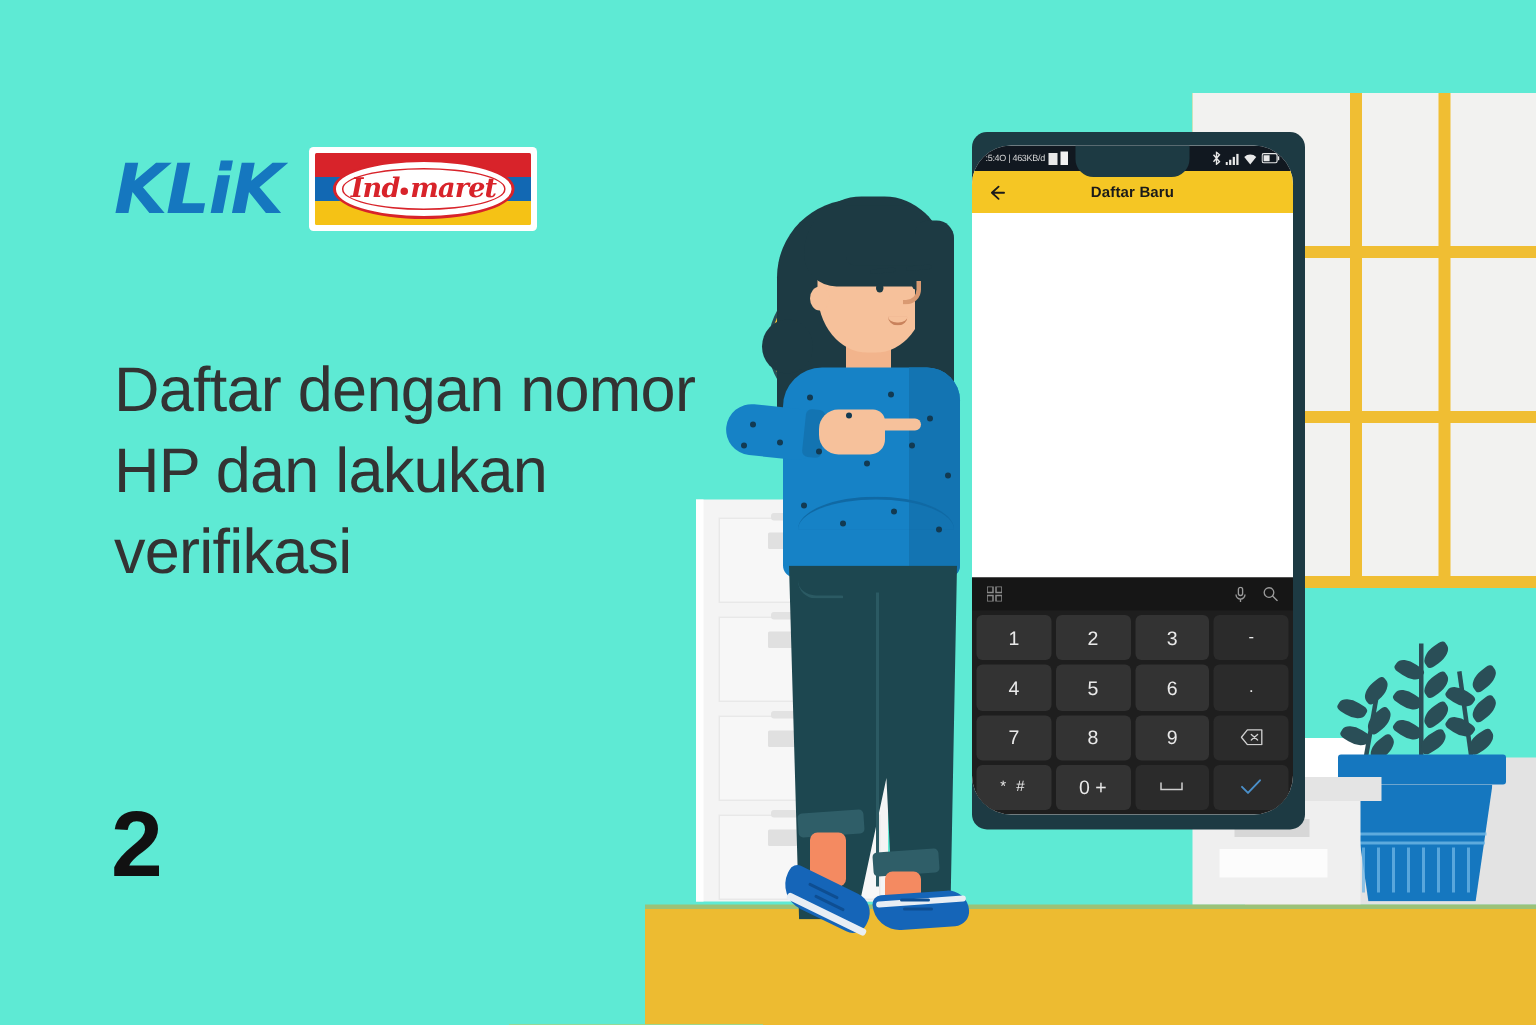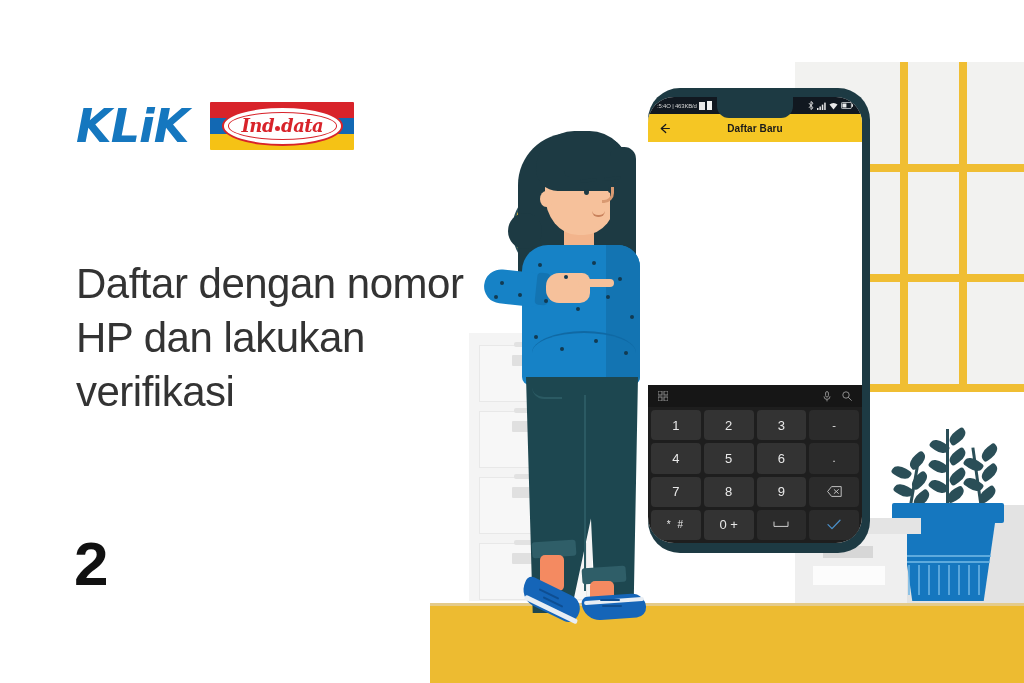--- a/index.html
+++ b/index.html
@@ -2,21 +2,21 @@
 <html><head>
 <meta charset="utf-8">
 <style>
   * { margin:0; padding:0; box-sizing:border-box; }
   html, body { width:1024px; height:683px; overflow:hidden; }
   body {
     font-family: "Liberation Sans", sans-serif;
     background: #F0BE33;
     position: relative;
   }
-  .stage { position:absolute; inset:0; background:#ffffff; overflow:hidden; }
+  .stage { position:absolute; inset:0; background:#5eead4; overflow:hidden; }
 
   
   .brand-row {
     position:absolute; left:76px; top:98px;
     display:flex; align-items:center; gap:18px;
   }
   .klik-word {
     font-family:"DejaVu Sans", sans-serif;
     font-size:46px; font-weight:700; font-style:italic;
     color:#1577BF; letter-spacing:-1px; line-height:1;
@@ -48,21 +48,21 @@
   }
   .indo-dot {
     display:inline-block; width:9px; height:9px; border-radius:50%;
     background:#D8232A; border:2px solid #fff;
     vertical-align:-1px; margin:0 -1px;
   }
 
   .headline {
     position:absolute; left:76px; top:233px; width:420px;
     font-size:42px; line-height:1.28; font-weight:400;
-    color:#333333; letter-spacing:-0.5px;margin-top:24px;
+    color:#333333; letter-spacing:-0.5px;
   }
   .step-number {
     position:absolute; left:74px; top:533px;
     font-size:62px; font-weight:700; color:#111111; line-height:1;
   }
 
   
   .scene { position:absolute; left:430px; top:0; width:594px; height:683px; }
 
   
@@ -271,21 +271,21 @@
     position:absolute; left:88px; top:112px; width:44px; height:44px;
     border:2px solid #2A4E57;
   }
   .check-mark {
     position:absolute; left:92px; top:106px; width:52px; height:46px;
   }
 
   
   .phone {
     position:absolute; left:218px; top:88px; width:222px; height:465px;
-    background:#1D3A43; border-radius:32px;
+    background:#1D3A43; border-radius:10px;
     padding:9px 8px 10px 0;
   }
   .phone-screen {
     position:relative; width:100%; height:100%;
     background:#FFFFFF; border-radius:26px; overflow:hidden;
   }
   .status-bar {
     position:absolute; left:0; top:0; width:100%; height:17px;
     background:#111820; display:flex; align-items:center;
     justify-content:space-between; padding:0 9px; z-index:5;
@@ -356,21 +356,21 @@
 <div class="stage">
 
   <div class="brand-row">
     <div class="klik-word">KLiK</div>
     <div class="indomaret-logo">
       <div class="indo-inner">
         <div class="indo-band indo-red"></div>
         <div class="indo-band indo-blue"></div>
         <div class="indo-band indo-yellow"></div>
         <div class="indo-oval">
-          <span class="indo-text"><span>Ind</span><span class="indo-dot"></span><span>data</span></span>
+          <span class="indo-text"><span>Ind</span><span class="indo-dot"></span><span>maret</span></span>
         </div>
       </div>
     </div>
   </div>
 
   <div class="headline">Daftar dengan nomor HP dan lakukan verifikasi</div>
   <div class="step-number">2</div>
 
   <div class="scene">
 

